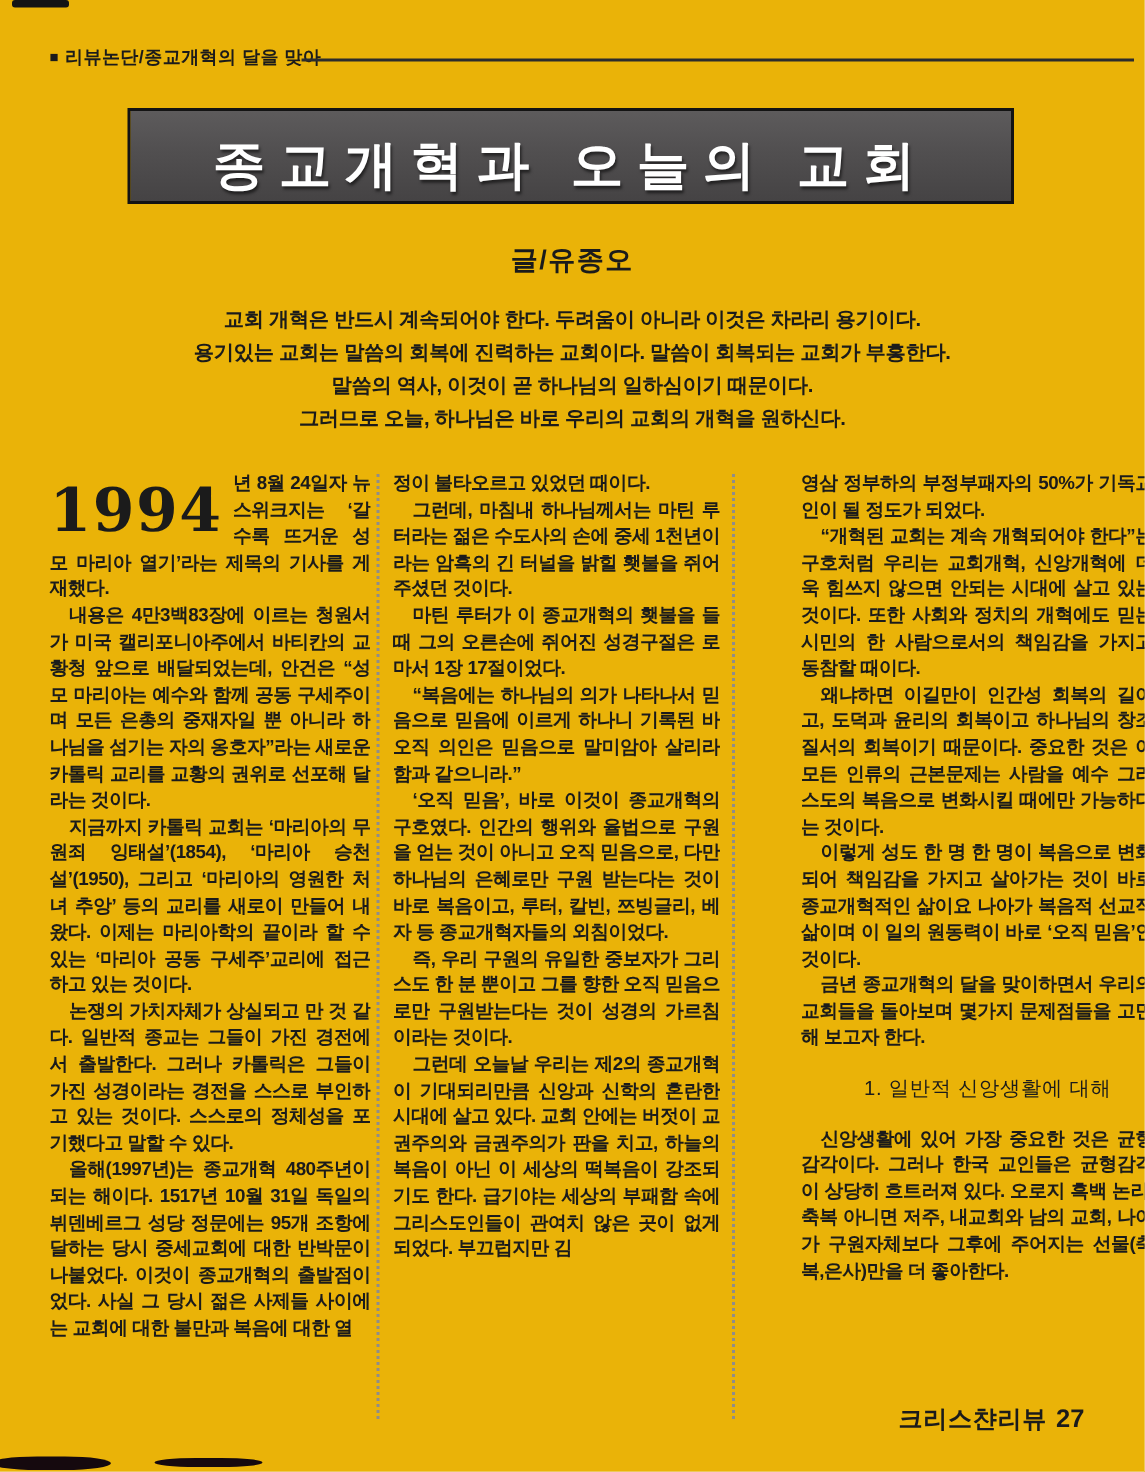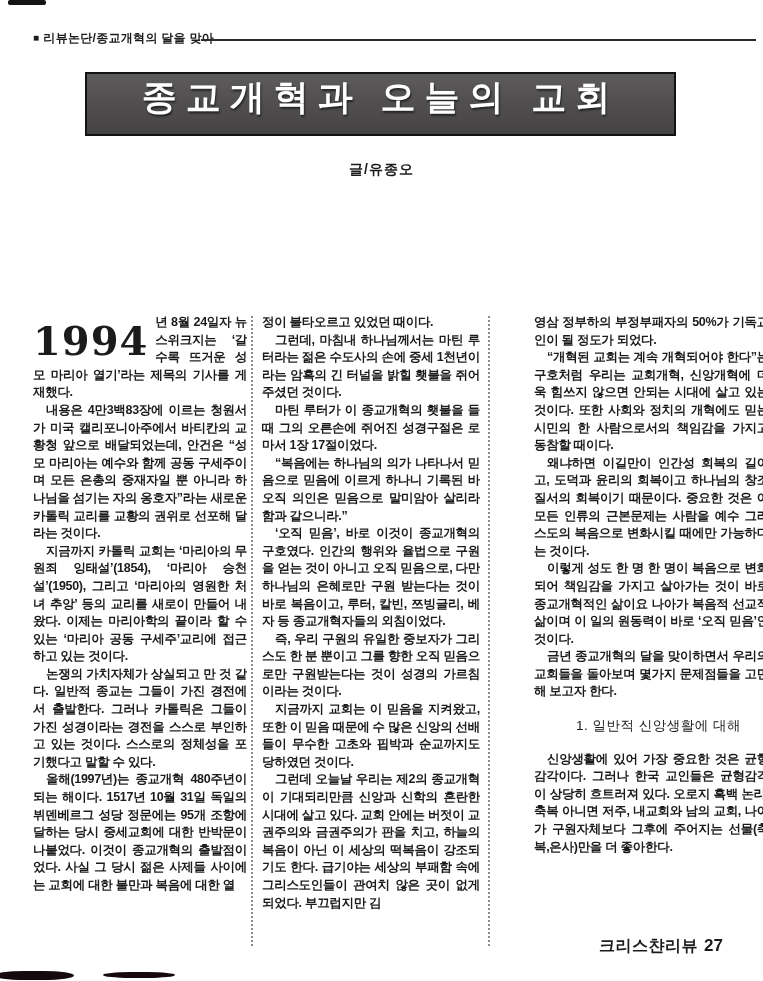--- a/index.html
+++ b/index.html
@@ -2,46 +2,46 @@
 <html><head>
 <meta charset="utf-8">
 <style>
   html,body{margin:0;padding:0;}
   body{
     width:763px;height:981px;position:relative;overflow:hidden;
     background:#efeeec;
     font-family:"Liberation Sans","DejaVu Sans",sans-serif;
     color:#1b1b1b;
   }
-  .page{position:absolute;inset:0;background:#ffffff;}
+  .page{position:absolute;inset:0;background:#eab308;}
 
   
   .corner-mark{position:absolute;top:0;left:8px;width:38px;height:5px;background:#141414;border-radius:2px;}
   .bottom-mark{position:absolute;background:#15090e;border-radius:50% / 65%;}
   .bottom-mark.m1{left:-6px;bottom:1px;width:80px;height:9px;}
   .bottom-mark.m2{left:103px;bottom:3px;width:72px;height:6px;}
 
   
   .kicker{position:absolute;left:33px;top:30px;font-size:12px;font-weight:bold;letter-spacing:.3px;white-space:nowrap;}
   .kicker .sq{font-size:10px;margin-right:4px;position:relative;top:-1px;}
   .kicker-rule{position:absolute;left:201px;right:7px;top:39px;height:2px;background:#2c2c2c;}
 
   
   .title-banner{
     position:absolute;left:85px;top:72px;width:591px;height:64px;
     background:linear-gradient(180deg,#5d5b5c 0%,#514f50 45%,#454344 100%);
     border:2px solid #131313;box-sizing:border-box;
-    display:flex;align-items:flex-start;justify-content:center;
+    display:flex;align-items:flex-end;justify-content:center;
   }
   .title-banner .title{
     color:#ffffff;font-size:35px;font-weight:bold;letter-spacing:9px;
     white-space:nowrap;text-shadow:1px 2px 2px rgba(0,0,0,.55);
   }
 
-  .byline{position:absolute;top:161px;left:0;width:100%;text-align:center;font-size:14px;font-weight:bold;letter-spacing:1px;}
+  .byline{position:absolute;top:161px;left:0;width:100%;text-align:center;font-size:18px;font-weight:bold;letter-spacing:1px;}
 
   
   .lede{position:absolute;top:202px;left:36px;right:36px;text-align:center;font-weight:bold;font-size:13.5px;line-height:22px;letter-spacing:-.2px;}
   .lede div{white-space:nowrap;}
 
   
   .col{
     position:absolute;top:314px;height:636px;overflow:hidden;
     text-align:justify;font-size:12.5px;line-height:17.6px;font-weight:600;
     letter-spacing:-.3px;
@@ -82,39 +82,44 @@
     <span class="sq">■</span><span>리뷰논단/종교개혁의 달을 맞아</span>
   </div>
   <div class="kicker-rule"></div>
 
   <div class="title-banner">
     <span class="title">종교개혁과 오늘의 교회</span>
   </div>
 
   <div class="byline">글/유종오</div>
 
+  <div class="lede">
+    <div>교회 개혁은 반드시 계속되어야 한다. 두려움이 아니라 이것은 차라리 용기이다.</div>
+    <div>용기있는 교회는 말씀의 회복에 진력하는 교회이다. 말씀이 회복되는 교회가 부흥한다.</div>
+    <div>말씀의 역사, 이것이 곧 하나님의 일하심이기 때문이다.</div>
+    <div>그러므로 오늘, 하나님은 바로 우리의 교회의 개혁을 원하신다.</div>
+  </div>
 
   <div class="col col-left">
     <p class="no-indent"><span class="dropcap">1994</span><span>년 8월 24일자 뉴스위크지는 ‘갈수록 뜨거운 성모 마리아 열기’라는 제목의 기사를 게재했다.</span></p>
     <p>내용은 4만3백83장에 이르는 청원서가 미국 캘리포니아주에서 바티칸의 교황청 앞으로 배달되었는데, 안건은 “성모 마리아는 예수와 함께 공동 구세주이며 모든 은총의 중재자일 뿐 아니라 하나님을 섬기는 자의 옹호자”라는 새로운 카톨릭 교리를 교황의 권위로 선포해 달라는 것이다.</p>
     <p>지금까지 카톨릭 교회는 ‘마리아의 무원죄 잉태설’(1854), ‘마리아 승천설’(1950), 그리고 ‘마리아의 영원한 처녀 추앙’ 등의 교리를 새로이 만들어 내왔다. 이제는 마리아학의 끝이라 할 수 있는 ‘마리아 공동 구세주’교리에 접근하고 있는 것이다.</p>
     <p>논쟁의 가치자체가 상실되고 만 것 같다. 일반적 종교는 그들이 가진 경전에서 출발한다. 그러나 카톨릭은 그들이 가진 성경이라는 경전을 스스로 부인하고 있는 것이다. 스스로의 정체성을 포기했다고 말할 수 있다.</p>
     <p>올해(1997년)는 종교개혁 480주년이 되는 해이다. 1517년 10월 31일 독일의 뷔덴베르그 성당 정문에는 95개 조항에 달하는 당시 중세교회에 대한 반박문이 나붙었다. 이것이 종교개혁의 출발점이었다. 사실 그 당시 젊은 사제들 사이에는 교회에 대한 불만과 복음에 대한 열</p>
   </div>
 
   <div class="divider div1"></div>
 
   <div class="col col-mid">
     <p class="no-indent">정이 불타오르고 있었던 때이다.</p>
     <p>그런데, 마침내 하나님께서는 마틴 루터라는 젊은 수도사의 손에 중세 1천년이라는 암흑의 긴 터널을 밝힐 횃불을 쥐어 주셨던 것이다.</p>
     <p>마틴 루터가 이 종교개혁의 횃불을 들때 그의 오른손에 쥐어진 성경구절은 로마서 1장 17절이었다.</p>
     <p>“복음에는 하나님의 의가 나타나서 믿음으로 믿음에 이르게 하나니 기록된 바 오직 의인은 믿음으로 말미암아 살리라 함과 같으니라.”</p>
     <p>‘오직 믿음’, 바로 이것이 종교개혁의 구호였다. 인간의 행위와 율법으로 구원을 얻는 것이 아니고 오직 믿음으로, 다만 하나님의 은혜로만 구원 받는다는 것이 바로 복음이고, 루터, 칼빈, 쯔빙글리, 베자 등 종교개혁자들의 외침이었다.</p>
     <p>즉, 우리 구원의 유일한 중보자가 그리스도 한 분 뿐이고 그를 향한 오직 믿음으로만 구원받는다는 것이 성경의 가르침이라는 것이다.</p>
-    <p>지금까지 교회는 이 믿음을 지켜왔고, 또한 이 믿음 때문에 수 많은 신앙의 선배들이 무수한 고초와 핍박과 순교까지도 당하였던 것이다.</p>
     <p>그런데 오늘날 우리는 제2의 종교개혁이 기대되리만큼 신앙과 신학의 혼란한 시대에 살고 있다. 교회 안에는 버젓이 교권주의와 금권주의가 판을 치고, 하늘의 복음이 아닌 이 세상의 떡복음이 강조되기도 한다. 급기야는 세상의 부패함 속에 그리스도인들이 관여치 않은 곳이 없게 되었다. 부끄럽지만 김</p>
   </div>
 
   <div class="divider div2"></div>
 
   <div class="col col-right">
     <p class="no-indent">영삼 정부하의 부정부패자의 50%가 기독교인이 될 정도가 되었다.</p>
     <p>“개혁된 교회는 계속 개혁되어야 한다”는 구호처럼 우리는 교회개혁, 신앙개혁에 더욱 힘쓰지 않으면 안되는 시대에 살고 있는 것이다. 또한 사회와 정치의 개혁에도 믿는 시민의 한 사람으로서의 책임감을 가지고 동참할 때이다.</p>
     <p>왜냐하면 이길만이 인간성 회복의 길이고, 도덕과 윤리의 회복이고 하나님의 창조질서의 회복이기 때문이다. 중요한 것은 이 모든 인류의 근본문제는 사람을 예수 그리스도의 복음으로 변화시킬 때에만 가능하다는 것이다.</p>
     <p>이렇게 성도 한 명 한 명이 복음으로 변화되어 책임감을 가지고 살아가는 것이 바로 종교개혁적인 삶이요 나아가 복음적 선교적 삶이며 이 일의 원동력이 바로 ‘오직 믿음’인 것이다.</p>

